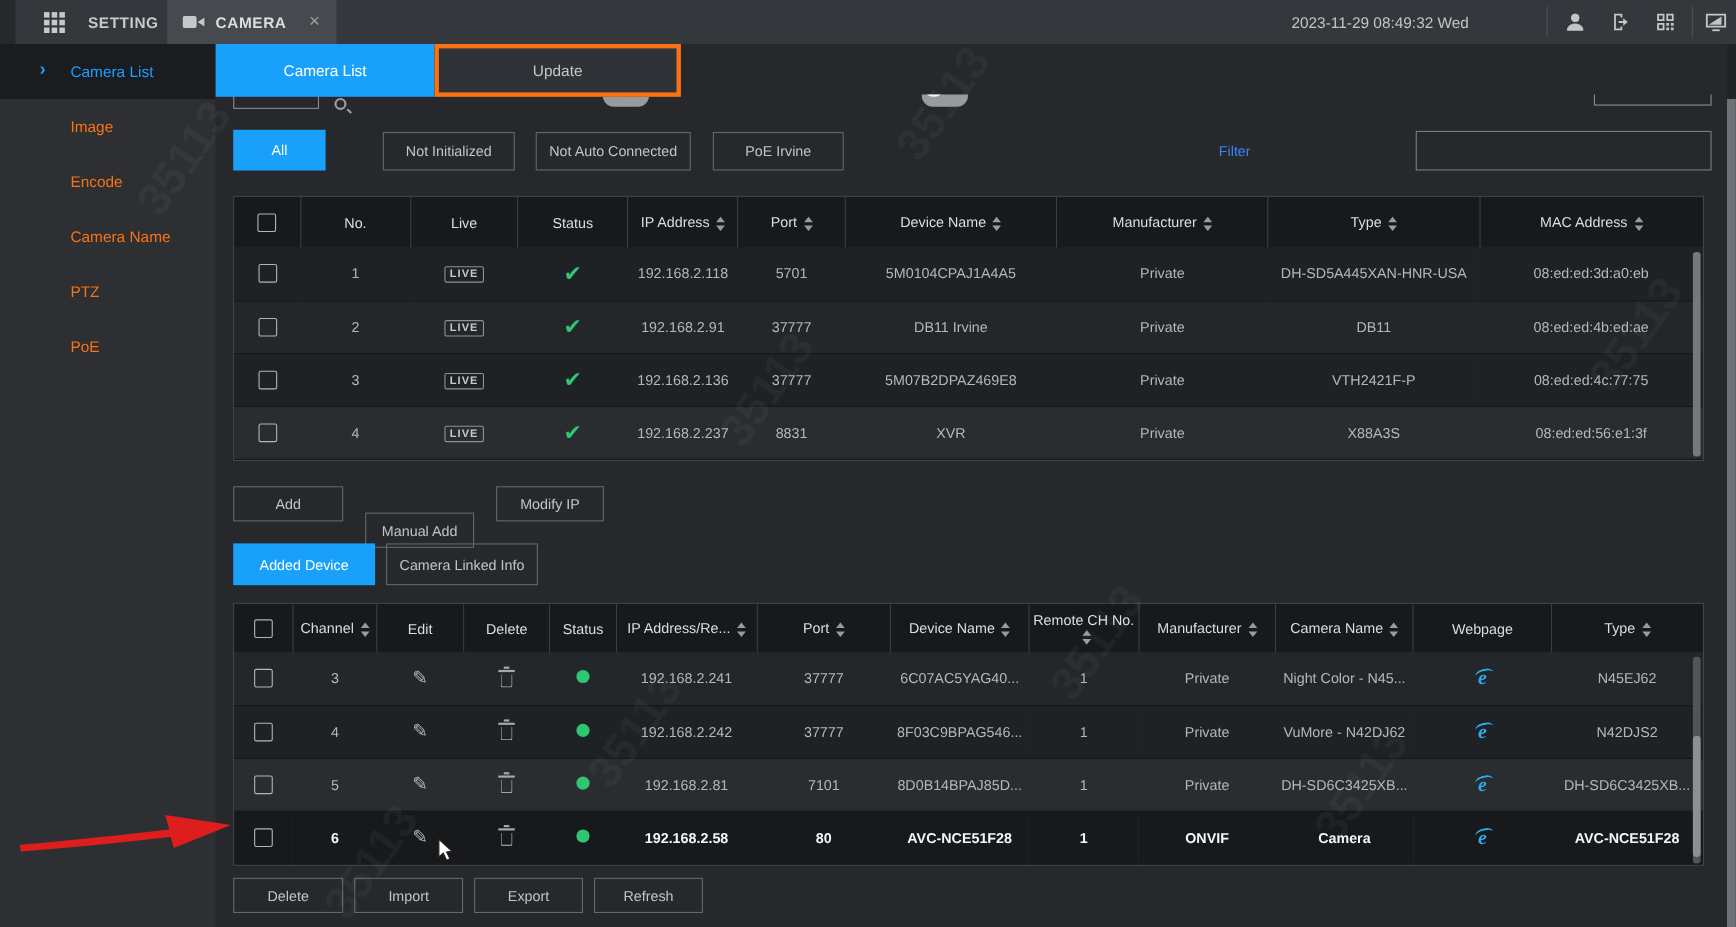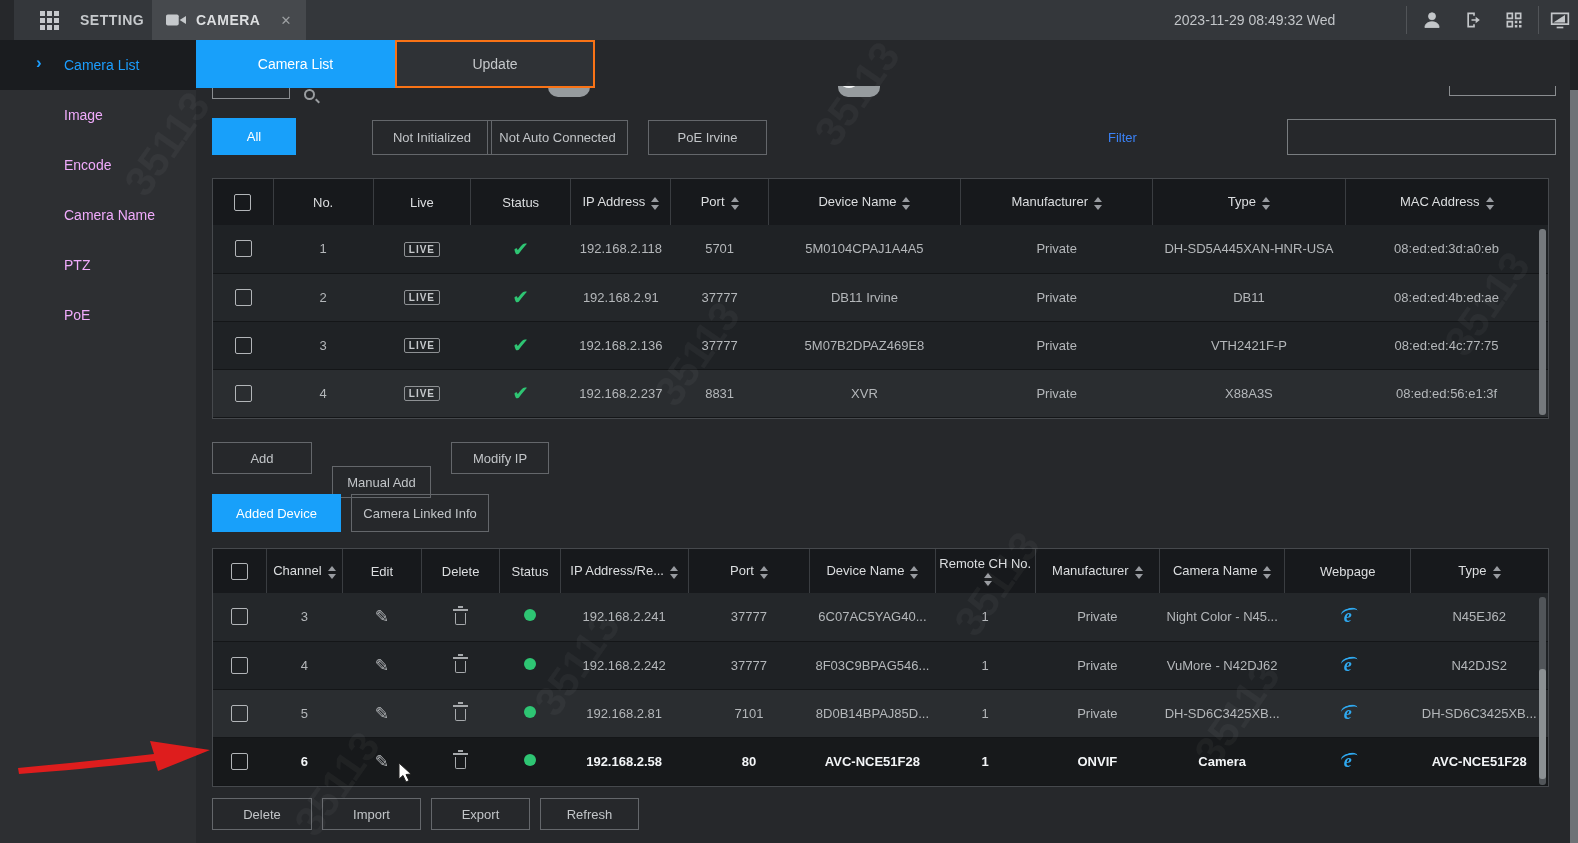--- a/index.html
+++ b/index.html
@@ -16,45 +16,45 @@
     display:flex; align-items:center; padding-left:14px; gap:10px; }
   #camera-tab .label { color:#DCDEE0; font-size:14px; font-weight:bold; letter-spacing:.5px; }
   #camera-tab .close { color:#9DA0A3; font-size:13px; margin-left:10px; cursor:default; }
   #topbar-datetime { position:absolute; left:1160px; top:12px; width:180px; color:#C2C5C8; font-size:14px; }
   .tb-icon { position:absolute; top:10px; width:20px; height:20px; fill:#C3C6C9; stroke:#C3C6C9; }
   .tb-sep { position:absolute; top:6px; width:1px; height:28px; background:#515458; }
 
   
   #sidebar { position:absolute; left:0; top:40px; width:196px; height:803px; background:#2D2F32; }
   .side-item { position:relative; height:50px; display:flex; align-items:center; padding-left:64px;
-    color:#f0abfc; font-size:14px; cursor:pointer; }
+    color:#f97316; font-size:14px; cursor:pointer; }
   .side-item.active { background:#1A1C1F; color:#1C9EFF; }
   .side-item.active .chev { position:absolute; left:36px; top:13px; color:#1C9EFF; font-size:17px; font-weight:bold; }
 
   
   .main-tab { position:absolute; top:40px; height:48px; display:flex; align-items:center; justify-content:center; font-size:14px; }
   #tab-camera-list { left:196px; width:199px; background:#18A0FA; color:#FFFFFF; z-index:20; }
-  #tab-update { left:395px; width:200px; background:#2F3236; border:2px solid #f97316; color:#C5C8CB; z-index:20; }
+  #tab-update { left:395px; width:224px; background:#2F3236; border:4px solid #f97316; color:#C5C8CB; z-index:20; }
 
   
   #clip-row { position:absolute; left:196px; top:86px; width:1374px; height:19px; overflow:hidden; z-index:5; }
   #frag-dropdown { position:absolute; left:16px; top:-16px; width:78px; height:29px; border:1px solid #8A8D90; }
   #frag-search { position:absolute; left:108px; top:3px; width:11px; height:11px; border:2px solid #9A9DA0; border-radius:50%; }
   #frag-search::after { content:""; position:absolute; left:9px; top:9px; width:5px; height:2px; background:#9A9DA0; transform:rotate(45deg); }
   .frag-toggle { position:absolute; top:-9px; width:42px; height:20px; border-radius:10px; background:#969B9E; }
   .frag-toggle::before { content:""; position:absolute; left:4px; top:3px; width:14px; height:8px; border-radius:50%; background:#F2F4F5; }
   #frag-toggle-1 { left:352px; } #frag-toggle-2 { left:642px; }
   #frag-input { position:absolute; left:1253px; top:-15px; width:107px; height:25px; border:1px solid #8A8D90; }
 
   
   .btn { display:flex; align-items:center; justify-content:center; font-size:13px; color:#C2C5C8;
     background:transparent; border:1px solid #64676B; cursor:pointer; }
   .btn.blue { background:#18A0FA; border:none; color:#fff; }
   #filter-all      { position:absolute; left:212px; top:118px; width:84px;  height:37px; }
-  #filter-notinit  { position:absolute; left:348px; top:120px; width:120px; height:35px;margin-left:24px; }
+  #filter-notinit  { position:absolute; left:348px; top:120px; width:120px; height:35px; }
   #filter-notauto  { position:absolute; left:487px; top:120px; width:141px; height:35px; }
   #filter-poe      { position:absolute; left:648px; top:120px; width:119px; height:35px; }
   #filter-label    { position:absolute; left:1108px; top:130px; color:#3b82f6; font-size:13px; }
   #filter-input    { position:absolute; left:1287px; top:119px; width:269px; height:36px; background:transparent;
     border:1px solid #797D80; color:#DDD; font-size:13px; padding:0 8px; outline:none; }
 
   
   .tbl-wrap { position:absolute; left:212px; width:1337px; border:1px solid #46494D; background:#26282B; }
   table { width:100%; border-collapse:collapse; table-layout:fixed; }
   thead th { background:#17191C; color:#DCDEE0; font-size:13px; font-weight:normal; height:46px;

